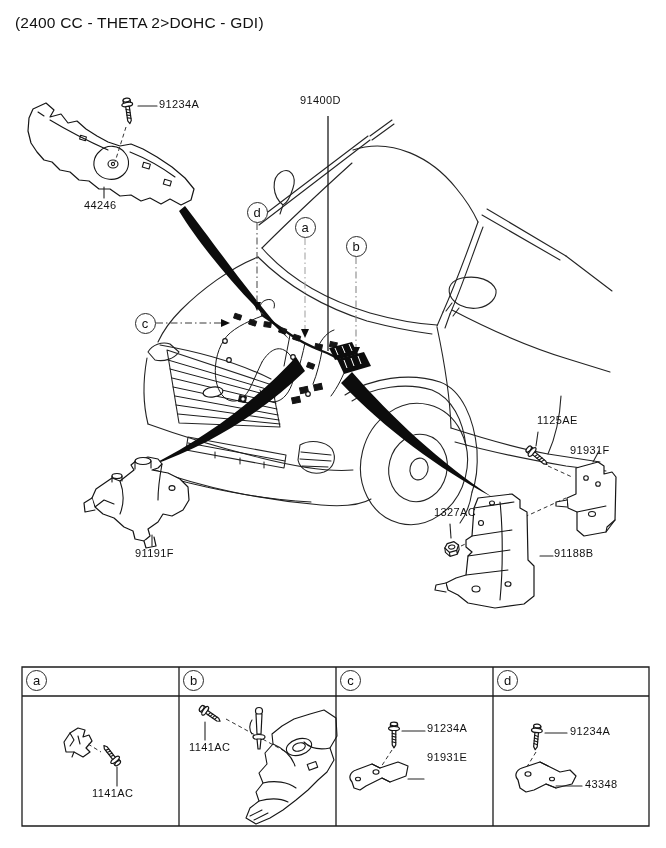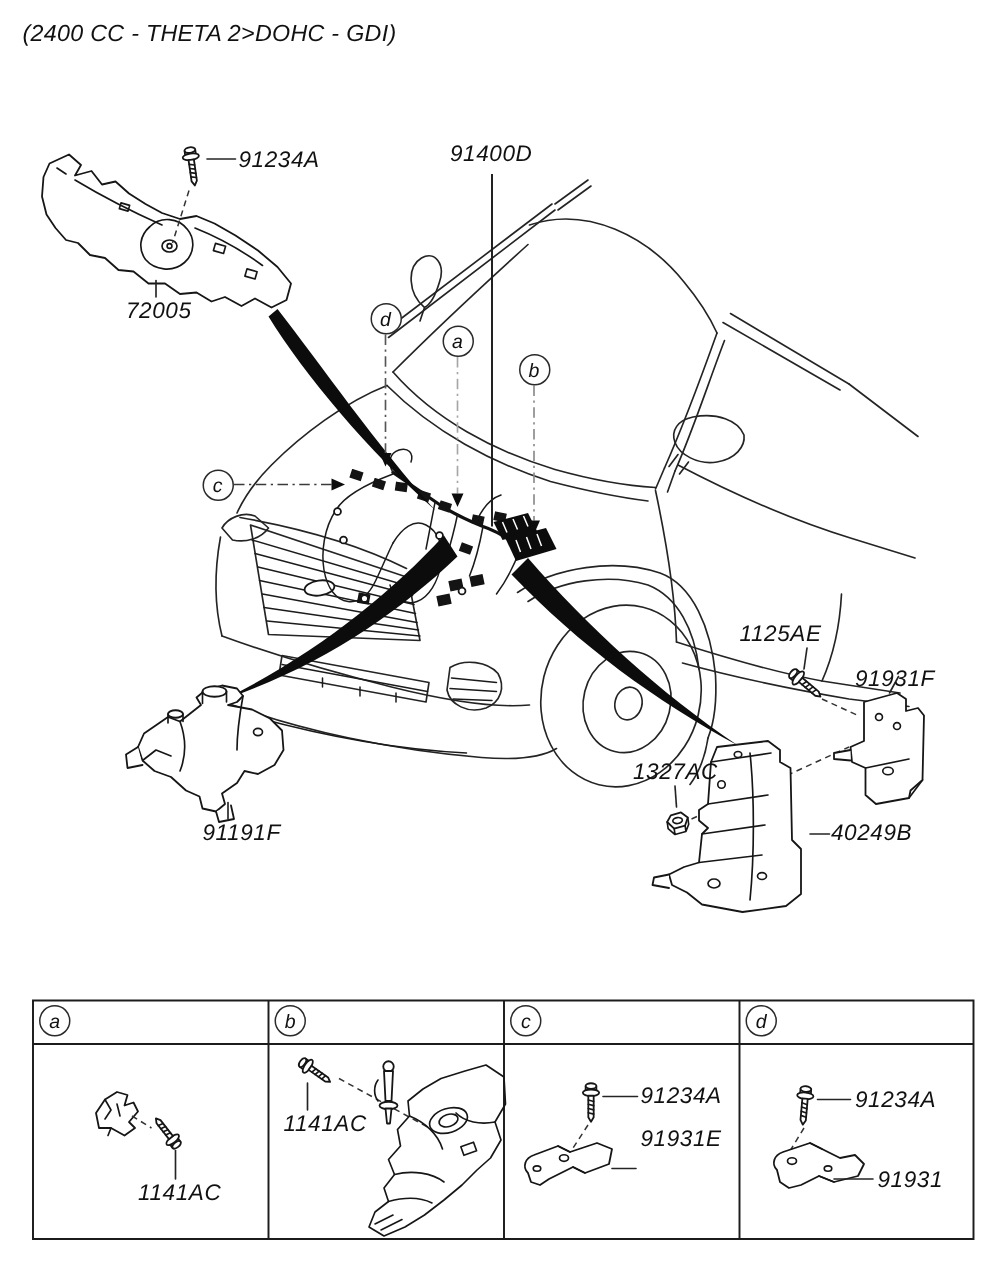--- a/index.html
+++ b/index.html
@@ -1,20 +1,20 @@
 <!DOCTYPE html>
 <html><head>
 <meta charset="utf-8">
 <style>
   html,body{margin:0;padding:0;background:#fff;}
   #stage{position:relative;width:666px;height:848px;background:#ffffff;overflow:hidden;
-         font-family:"Liberation Sans",sans-serif;color:#131313;font-style:italic;}
+         font-family:"Liberation Sans",sans-serif;color:#131313;}
   #art{position:absolute;left:0;top:0;}
   .title{position:absolute;left:15px;top:14px;font-size:15.5px;letter-spacing:.2px;color:#111;}
-  .plabel{position:absolute;font-size:15px;letter-spacing:.4px;color:#111;white-space:nowrap;}
+  .plabel{position:absolute;font-size:11px;letter-spacing:.4px;color:#111;white-space:nowrap;}
   .callout{position:absolute;width:21px;height:21px;border:1.4px solid #2a2a2a;border-radius:50%;
            box-sizing:border-box;display:flex;align-items:center;justify-content:center;
            font-size:13px;line-height:1;background:#fff;color:#111;}
   svg *{vector-effect:non-scaling-stroke;}
   .ln{stroke:#242424;fill:none;stroke-width:1.1;stroke-linecap:round;stroke-linejoin:round;}
   .pt{stroke:#161616;fill:#ffffff;stroke-width:1.2;stroke-linecap:round;stroke-linejoin:round;}
   .ptn{stroke:#161616;fill:none;stroke-width:1.1;stroke-linecap:round;stroke-linejoin:round;}
   .wire{stroke:#101010;fill:none;stroke-width:2.2;stroke-linecap:round;}
   .thin{stroke:#1b1b1b;fill:none;stroke-width:1;stroke-linecap:round;stroke-linejoin:round;}
   .blk{fill:#0c0c0c;stroke:none;}
@@ -298,38 +298,38 @@
         <ellipse class="ptn" cx="528" cy="774" rx="3" ry="2.2"></ellipse>
         <ellipse class="ptn" cx="552" cy="779" rx="2.5" ry="1.8"></ellipse>
       </g>
       <path class="ln" d="M556,786 L582,786"></path>
     </g>
   </svg>
 
   <div class="title">(2400 CC - THETA 2&gt;DOHC - GDI)</div>
 
   <div class="plabel" style="left:159px;top:98px">91234A</div>
-  <div class="plabel" style="left:84px;top:199px">72005</div>
+  <div class="plabel" style="left:84px;top:199px">44246</div>
   <div class="plabel" style="left:300px;top:94px">91400D</div>
-  <div class="plabel" style="left:493px;top:414px">1125AE</div>
+  <div class="plabel" style="left:537px;top:414px">1125AE</div>
   <div class="plabel" style="left:570px;top:444px">91931F</div>
-  <div class="plabel" style="left:422px;top:506px">1327AC</div>
-  <div class="plabel" style="left:554px;top:547px">40249B</div>
+  <div class="plabel" style="left:434px;top:506px">1327AC</div>
+  <div class="plabel" style="left:554px;top:547px">91188B</div>
   <div class="plabel" style="left:135px;top:547px">91191F</div>
 
   <div class="callout" style="left:294.5px;top:216.5px">a</div>
   <div class="callout" style="left:345.5px;top:235.5px">b</div>
   <div class="callout" style="left:134.5px;top:312.5px">c</div>
   <div class="callout" style="left:246.5px;top:201.5px">d</div>
 
   <div class="callout" style="left:26px;top:670px">a</div>
   <div class="callout" style="left:183px;top:670px">b</div>
   <div class="callout" style="left:340px;top:670px">c</div>
   <div class="callout" style="left:497px;top:670px">d</div>
 
   <div class="plabel" style="left:92px;top:787px">1141AC</div>
   <div class="plabel" style="left:189px;top:741px">1141AC</div>
   <div class="plabel" style="left:427px;top:722px">91234A</div>
   <div class="plabel" style="left:427px;top:751px">91931E</div>
   <div class="plabel" style="left:570px;top:725px">91234A</div>
-  <div class="plabel" style="left:585px;top:778px">91931</div>
+  <div class="plabel" style="left:585px;top:778px">43348</div>
 
 </div>
 
 </body></html>

